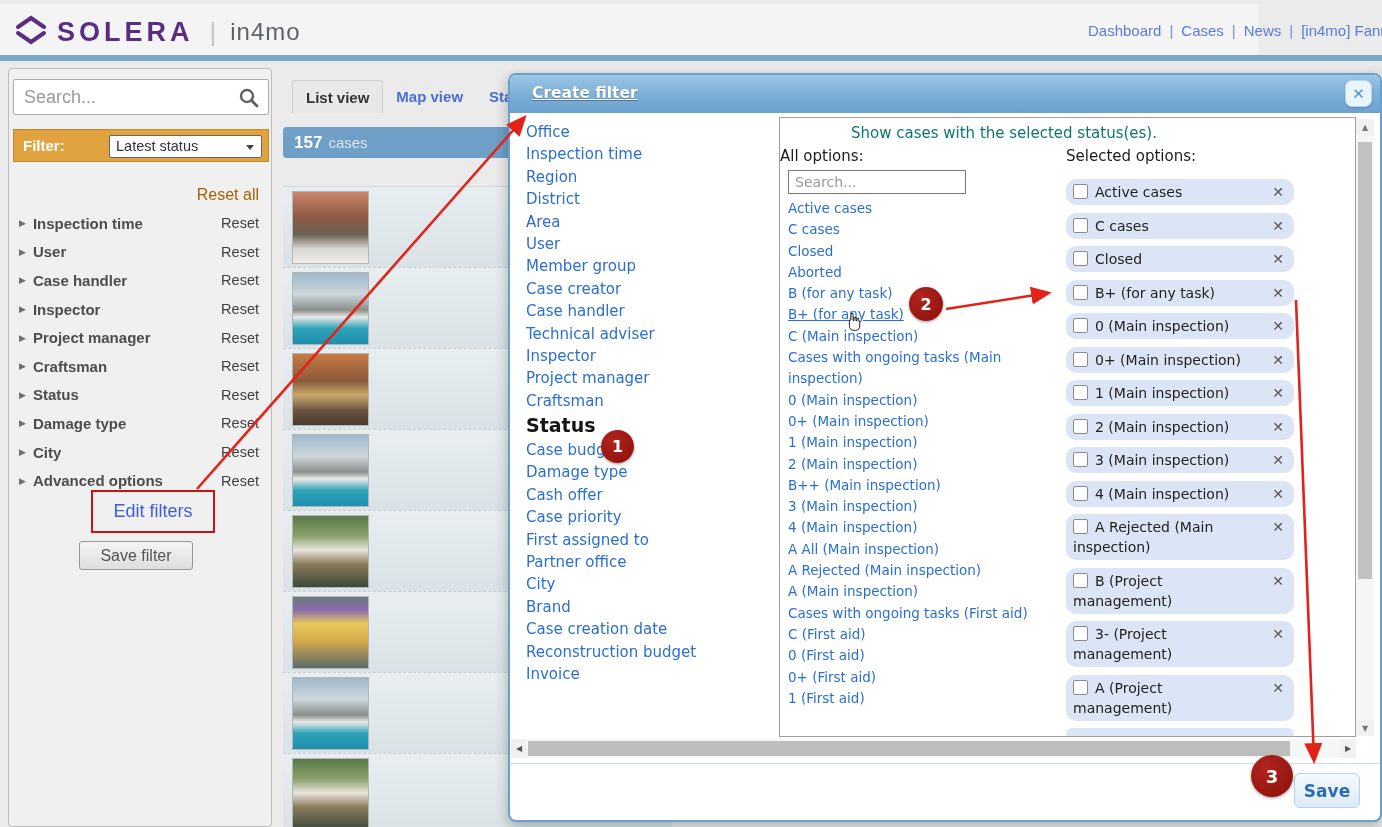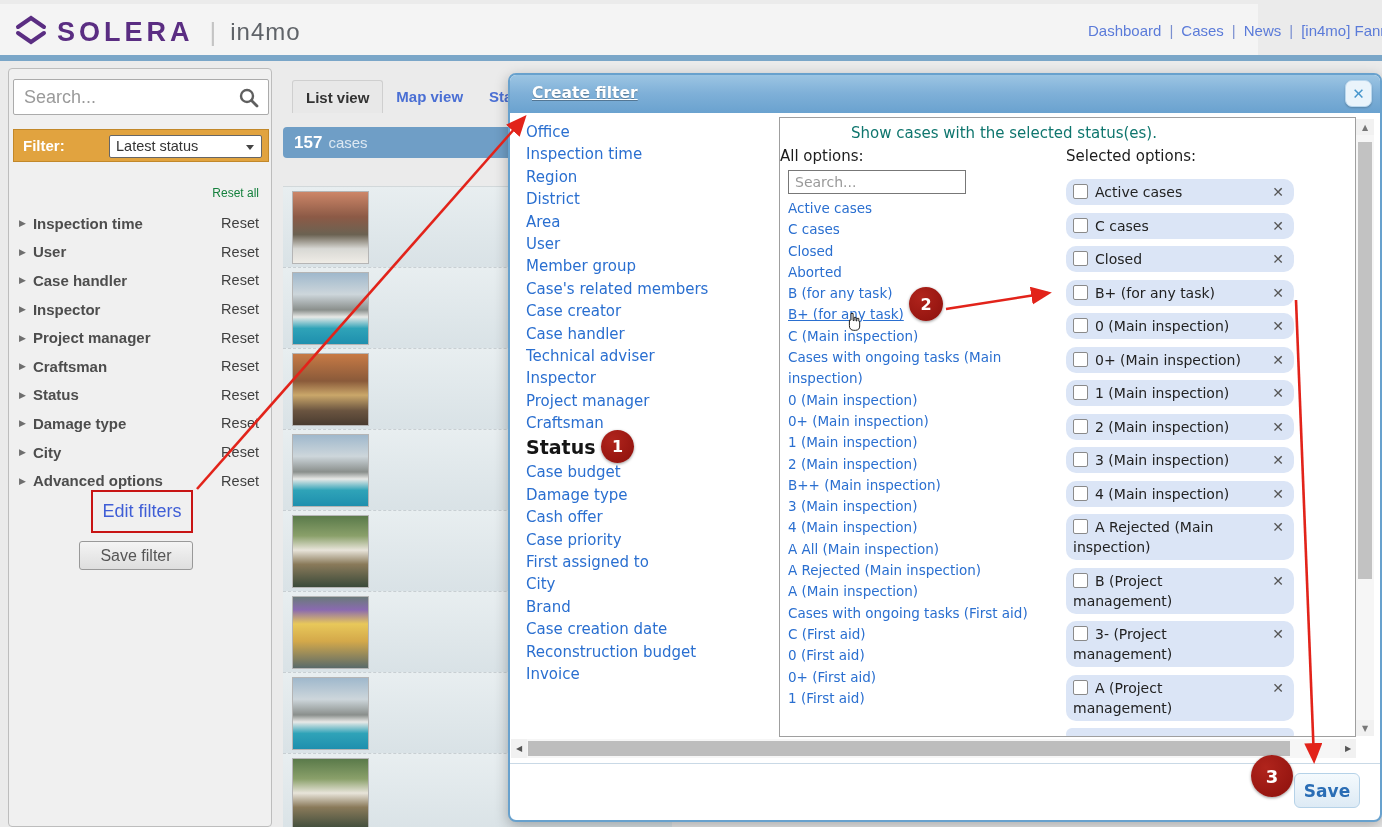--- a/index.html
+++ b/index.html
@@ -29,27 +29,27 @@
     font-size:18px; color:#444; padding:0 36px 0 10px; background:transparent; font-family:"Liberation Sans",sans-serif; }
   .side-search input::placeholder { color:#9a9a9a; }
   .mag { position:absolute; right:8px; top:7px; }
   .filterbar { position:absolute; left:4px; top:60px; width:256px; height:33px;
     background:#e1a33f; border:1px solid #c2882a; display:flex; align-items:center; }
   .filterbar .flab { color:#fff; font-weight:bold; font-size:15px; margin-left:9px; }
   .fselect { position:absolute; left:95px; top:5px; width:153px; height:23px; background:#fff;
     border:1px solid #666; border-radius:2px; font-size:14.5px; color:#333; padding:2px 6px; cursor:pointer; }
   .fselect .chev { position:absolute; right:7px; top:9px; width:0; height:0;
     border-left:4.5px solid transparent; border-right:4.5px solid transparent; border-top:5px solid #444; }
-  .reset-all { position:absolute; right:12px; top:117px; color:#15803d; font-size:12px; cursor:pointer; }
+  .reset-all { position:absolute; right:12px; top:117px; color:#a16207; font-size:16px; cursor:pointer; }
   .fgroups { position:absolute; left:0; top:140px; width:100%; }
   .fgroup { height:28.6px; display:flex; align-items:center; padding:0 12px 0 10px; }
   .tri { color:#6e6e6e; font-size:9px; margin-right:7px; cursor:pointer; }
   .flabel { font-size:15px; font-weight:bold; color:#4d4d4d; cursor:pointer; }
   .reset { margin-left:auto; color:#404040; font-size:14.5px; cursor:pointer; }
-  .edit-box { position:absolute; left:82px; top:421px; width:102px; height:43px;
+  .edit-box { position:absolute; left:82px; top:421px; width:124px; height:43px;
     border:2px solid #c81414; display:flex; align-items:center; justify-content:center; }
   .edit-link { color:#3f5ed6; font-size:18px; cursor:pointer; }
   .save-filter { position:absolute; left:70px; top:472px; width:114px; height:29px;
     background:linear-gradient(180deg,#f4f4f4,#dedede); border:1px solid #999; border-radius:3px;
     font-size:16px; color:#555; cursor:pointer; font-family:"Liberation Sans",sans-serif; }
 
   
   .tabs { position:absolute; left:292px; top:80px; display:flex; align-items:flex-end; height:33px;justify-content:space-between; }
   .tab { height:33px; display:flex; align-items:center; padding:0 13px; font-size:15px; font-weight:bold;
     color:#4a6fd4; cursor:pointer; white-space:nowrap; }
@@ -304,21 +304,20 @@
         <li class="field">Region</li>
 
         <li class="field">District</li>
 
         <li class="field">Area</li>
 
         <li class="field">User</li>
 
         <li class="field">Member group</li>
 
-        <li class="field">Case's related members</li>
 
         <li class="field">Case creator</li>
 
         <li class="field">Case handler</li>
 
         <li class="field">Technical adviser</li>
 
         <li class="field">Inspector</li>
 
         <li class="field">Project manager</li>
@@ -331,20 +330,21 @@
 
         <li class="field">Damage type</li>
 
         <li class="field">Cash offer</li>
 
 
         <li class="field">Case priority</li>
 
         <li class="field">First assigned to</li>
 
+        <li class="field">Partner office</li>
 
         <li class="field">City</li>
 
         <li class="field">Brand</li>
 
         <li class="field">Case creation date</li>
 
         <li class="field">Reconstruction budget</li>
 
         <li class="field">Invoice</li>

